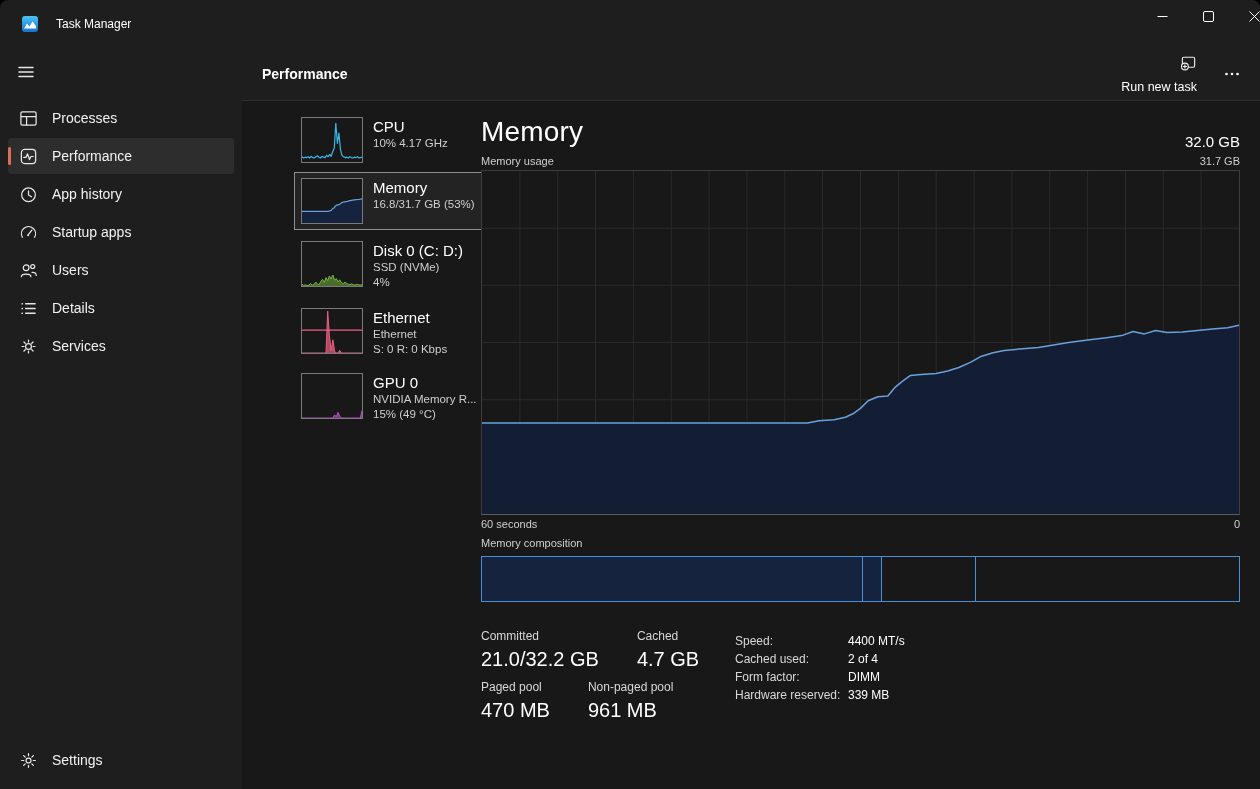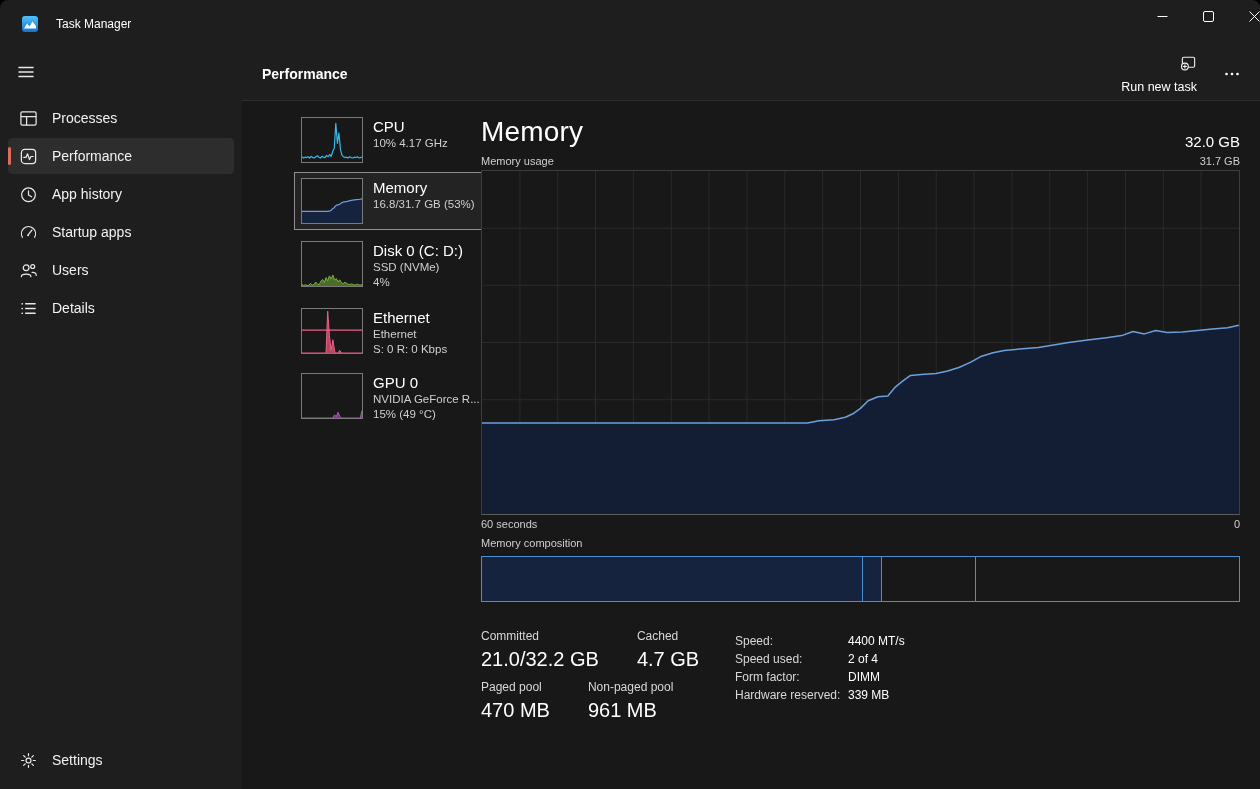--- a/index.html
+++ b/index.html
@@ -175,20 +175,29 @@
         <svg class="icon" width="19" height="19" viewBox="0 0 20 20" fill="none" stroke="#e8e8e8" stroke-width="1.4">
             <path d="M7,5 H17 M7,10 H17 M7,15 H17" stroke-linecap="round"></path>
             <circle cx="3.4" cy="5" r="0.9" fill="#e8e8e8" stroke="none"></circle>
             <circle cx="3.4" cy="10" r="0.9" fill="#e8e8e8" stroke="none"></circle>
             <circle cx="3.4" cy="15" r="0.9" fill="#e8e8e8" stroke="none"></circle>
           </svg>
       </span>
       <span class="nav-label">Details</span>
     </div>
 
+    <div class="nav-item">
+      <span class="nav-icon">
+        <svg class="icon" width="19" height="19" viewBox="0 0 20 20" fill="none" stroke="#e8e8e8" stroke-width="1.3">
+            <circle cx="10" cy="10" r="3.1"></circle>
+            <path d="M10,3.2 V5.2 M10,14.8 V16.8 M3.2,10 H5.2 M14.8,10 H16.8 M5.2,5.2 L6.6,6.6 M13.4,13.4 L14.8,14.8 M14.8,5.2 L13.4,6.6 M6.6,13.4 L5.2,14.8" stroke-linecap="round"></path>
+          </svg>
+      </span>
+      <span class="nav-label">Services</span>
+    </div>
 
     <div class="nav-item nav-settings">
       <span class="nav-icon">
         <svg class="icon" width="19" height="19" viewBox="0 0 20 20" fill="none" stroke="#e8e8e8" stroke-width="1.3">
             <circle cx="10" cy="10" r="2.6"></circle>
             <path d="M10,2.8 V5 M10,15 V17.2 M2.8,10 H5 M15,10 H17.2 M4.9,4.9 L6.5,6.5 M13.5,13.5 L15.1,15.1 M15.1,4.9 L13.5,6.5 M6.5,13.5 L4.9,15.1" stroke-linecap="round"></path>
           </svg>
       </span>
       <span class="nav-label">Settings</span>
     </div>
@@ -265,21 +274,21 @@
       </div>
     </div>
 
     <div class="perf-item pi-gpu">
       <svg class="mini-chart" preserveAspectRatio="none" viewBox="0 0 60 44">
           <polygon points="0.0,44.0 1.7,44.0 3.4,44.0 5.1,44.0 6.9,44.0 8.6,44.0 10.3,44.0 12.0,44.0 13.7,44.0 15.4,44.0 17.1,44.0 18.9,44.0 20.6,44.0 22.3,44.0 24.0,44.0 25.7,44.0 27.4,44.0 29.1,44.0 30.9,44.0 32.6,40.9 34.3,42.7 36.0,38.3 37.7,42.2 39.4,44.0 41.1,44.0 42.9,44.0 44.6,44.0 46.3,44.0 48.0,44.0 49.7,44.0 51.4,44.0 53.1,44.0 54.9,44.0 56.6,44.0 58.3,44.0 60.0,36.5 60,44 0,44" fill="#bb51cc" fill-opacity="0.6"></polygon>
           <polyline points="0.0,44.0 1.7,44.0 3.4,44.0 5.1,44.0 6.9,44.0 8.6,44.0 10.3,44.0 12.0,44.0 13.7,44.0 15.4,44.0 17.1,44.0 18.9,44.0 20.6,44.0 22.3,44.0 24.0,44.0 25.7,44.0 27.4,44.0 29.1,44.0 30.9,44.0 32.6,40.9 34.3,42.7 36.0,38.3 37.7,42.2 39.4,44.0 41.1,44.0 42.9,44.0 44.6,44.0 46.3,44.0 48.0,44.0 49.7,44.0 51.4,44.0 53.1,44.0 54.9,44.0 56.6,44.0 58.3,44.0 60.0,36.5" fill="none" stroke="#bb51cc" stroke-width="1" stroke-linejoin="round"></polyline>
         </svg>
       <div class="pi-text">
         <div class="pi-title">GPU 0</div>
-        <div class="pi-sub">NVIDIA GeForce R...</div>
+        <div class="pi-sub">NVIDIA Memory R...</div>
         <div class="pi-sub">15% (49 °C)</div>
       </div>
     </div>
 
     <div class="detail">
       <div class="d-title-row">
         <span class="d-title">Memory</span>
         <span class="d-total">32.0 GB</span>
       </div>
       <div class="d-usage-row">
@@ -350,21 +359,21 @@
           </div>
         </div>
       </div>
 
       <div class="details-right">
         <div class="detail-row">
           <span class="detail-label">Speed:</span>
           <span class="detail-value">4400 MT/s</span>
         </div>
         <div class="detail-row">
-          <span class="detail-label">Speed used:</span>
+          <span class="detail-label">Cached used:</span>
           <span class="detail-value">2 of 4</span>
         </div>
         <div class="detail-row">
           <span class="detail-label">Form factor:</span>
           <span class="detail-value">DIMM</span>
         </div>
         <div class="detail-row">
           <span class="detail-label">Hardware reserved:</span>
           <span class="detail-value">339 MB</span>
         </div>

